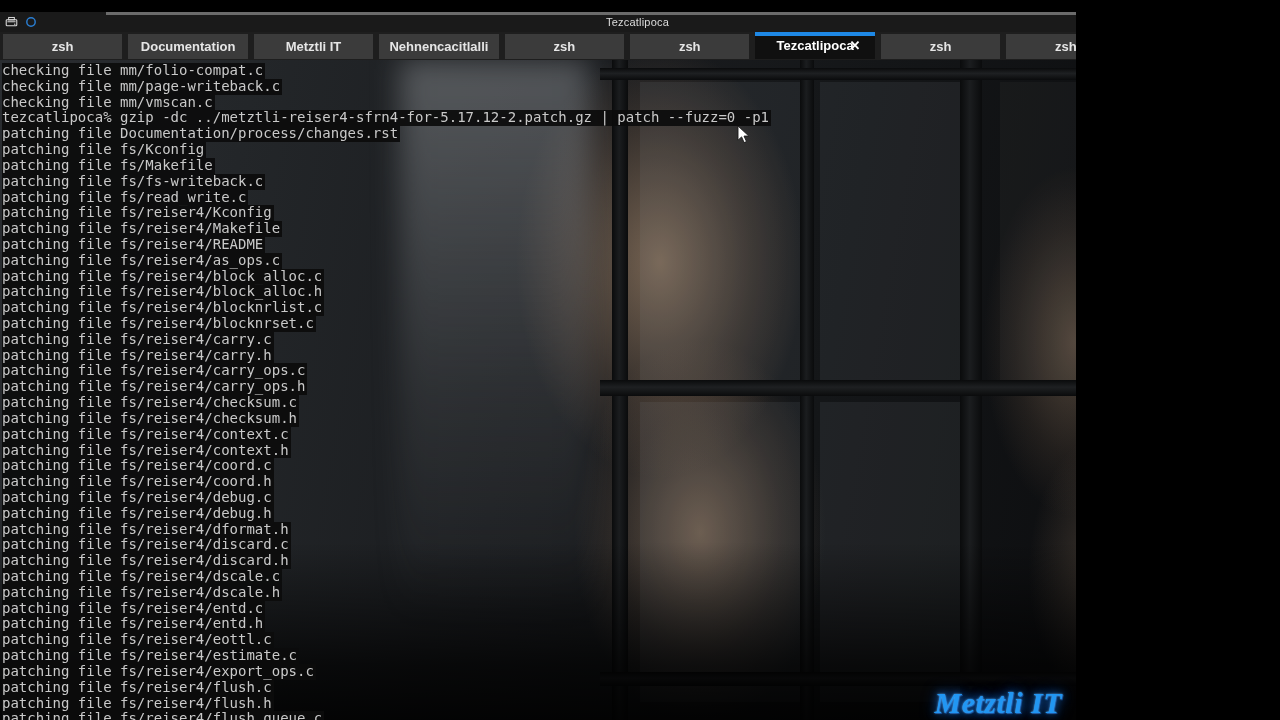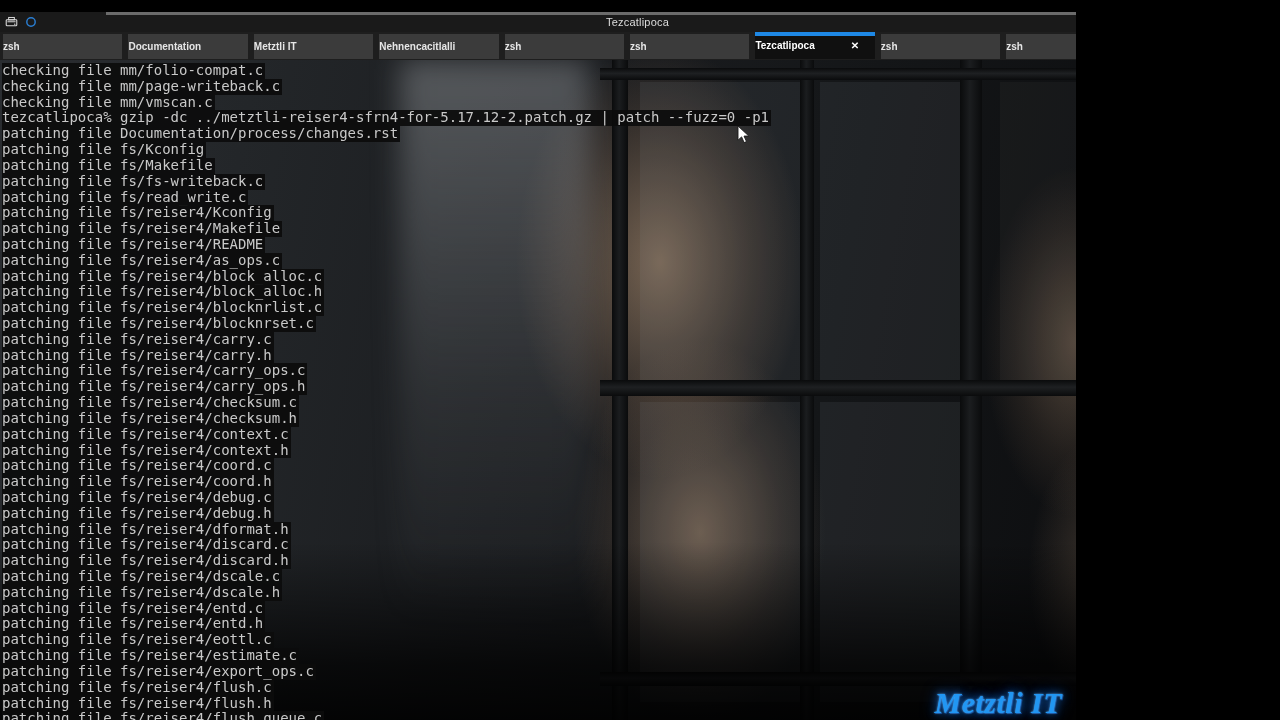--- a/index.html
+++ b/index.html
@@ -86,22 +86,22 @@
     display: flex; align-items: stretch;
     z-index: 20;
   }
   .tab {
     position: relative;
     flex: 1 1 0;
     margin: 2px 3px 1px 3px;
     background: #3b3b3b;
     color: #e6e6e6;
     font-family: "Liberation Sans", sans-serif;
-    font-size: 10px; font-weight: bold;
-    display: flex; align-items: center; justify-content: flex-start;
+    font-size: 13px; font-weight: bold;
+    display: flex; align-items: center; justify-content: center;
     cursor: pointer;
     min-width: 0;
     white-space: nowrap;
     overflow: hidden;
   }
   .tab.active {
     background: #101010;
     color: #ffffff;
     margin-top: 0;
   }

